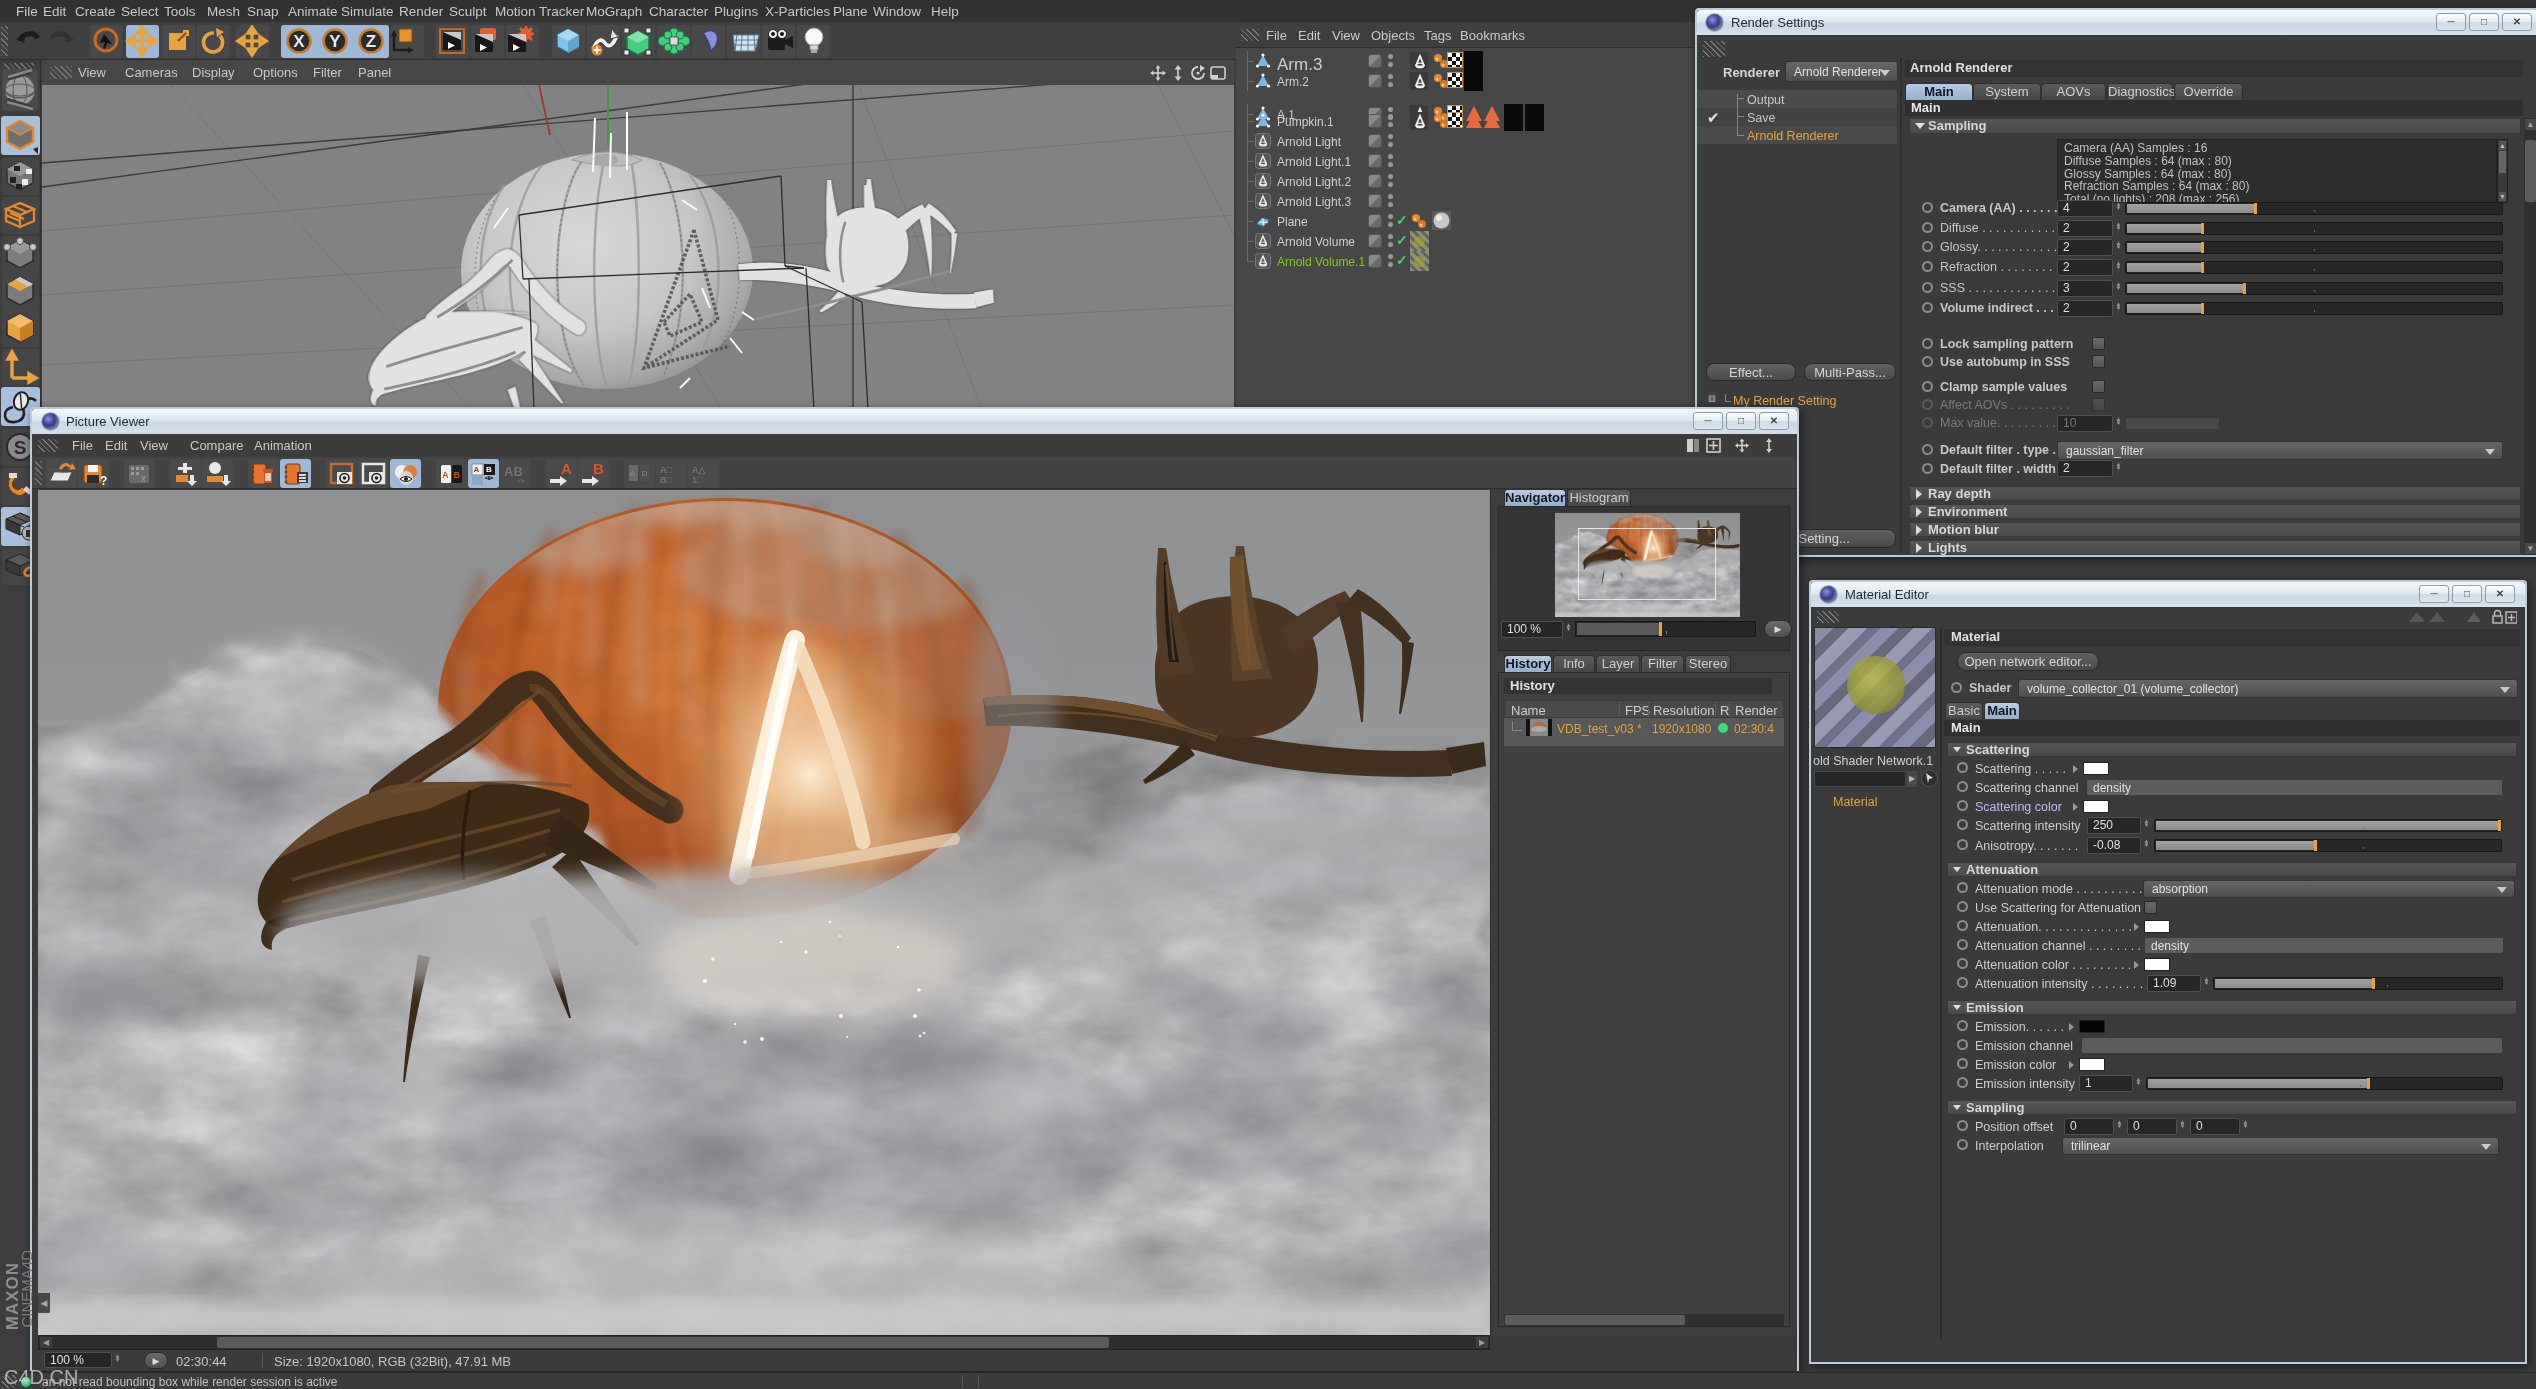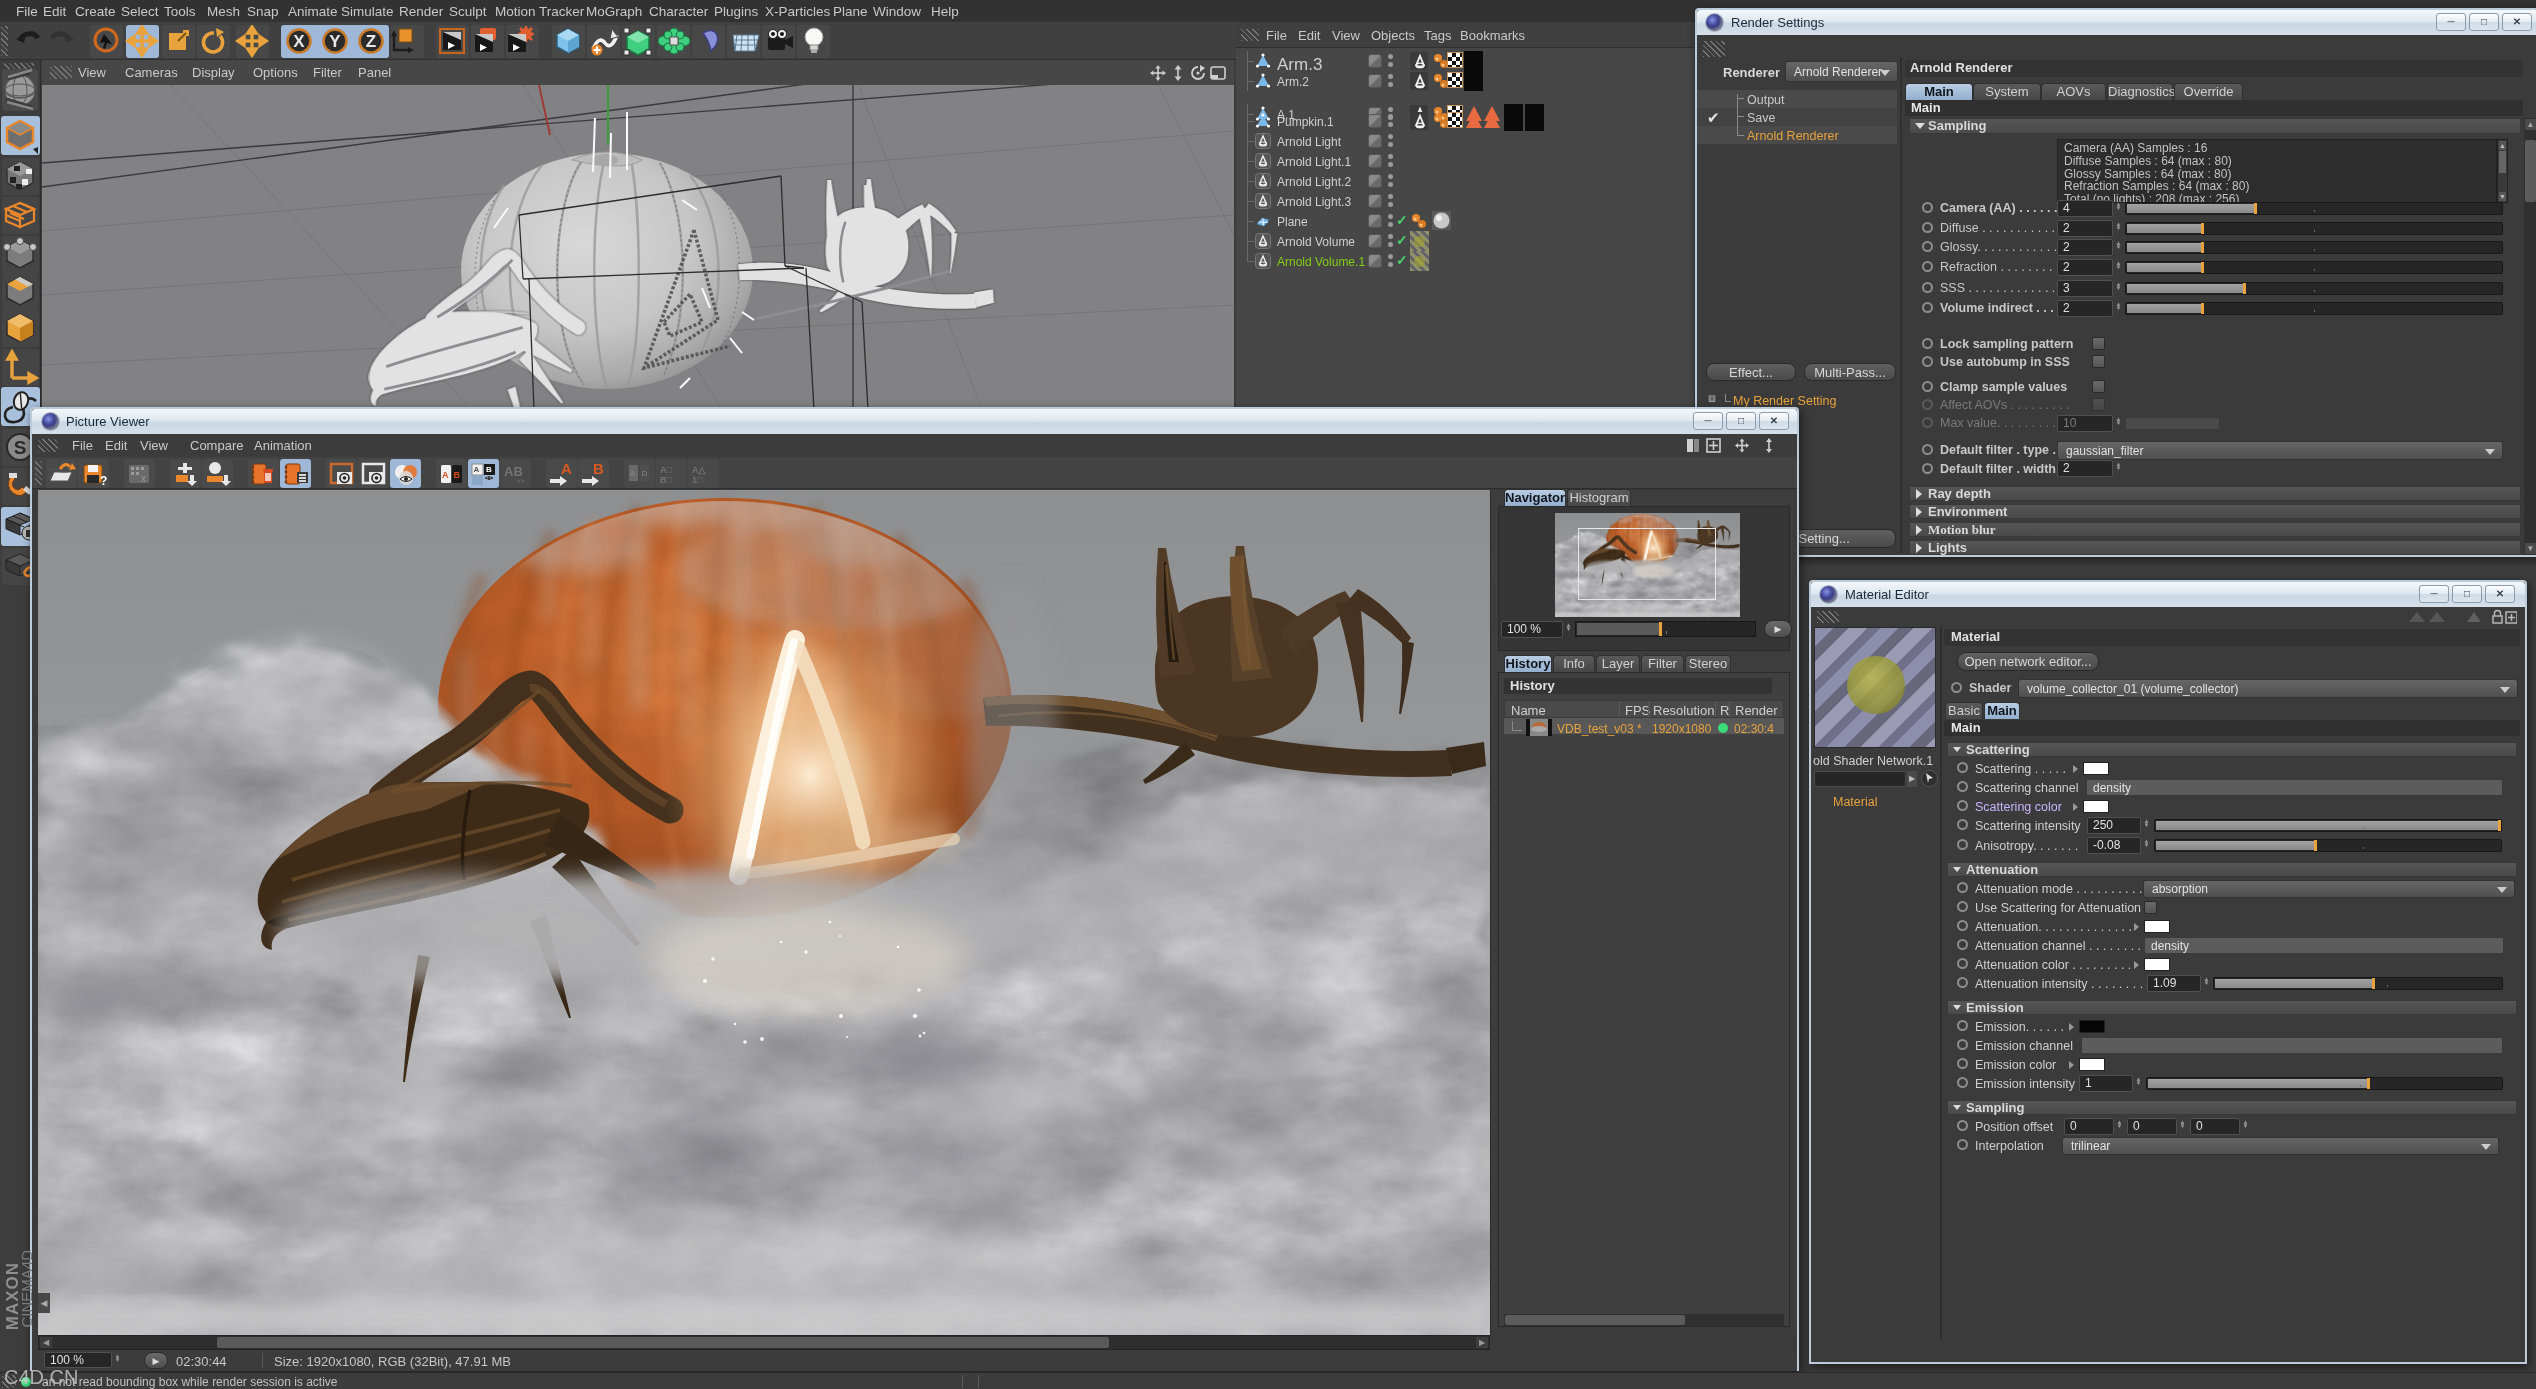--- a/index.html
+++ b/index.html
@@ -819,21 +819,21 @@
     <span class="lbl" style="left:243px;top:433px;font-weight:bold;">Default filter . type  . . .</span>
 <div class="drop" style="left:360px;top:431px;width:446px;height:19px;line-height:18px;">gaussian_filter</div>
 <div class="radio" style="left:225px;top:453px;"></div>
     <span class="lbl" style="left:243px;top:452px;font-weight:bold;">Default filter . width  . .</span>
 <div class="numb" style="left:360px;top:450px;width:56px;height:17px;">2</div>
     <div class="spin" style="left:417px;top:452px;">▲<br>▼</div>
 <div class="sech" style="left:212px;top:476px;width:612px;height:15px;line-height:13px;">Ray depth</div>
 <div class="arr" style="left:219px;top:479px;border-top:5px solid transparent;border-bottom:5px solid transparent;border-left:6px solid #ddd;"></div>
 <div class="sech" style="left:212px;top:494px;width:612px;height:15px;line-height:13px;">Environment</div>
 <div class="arr" style="left:219px;top:497px;border-top:5px solid transparent;border-bottom:5px solid transparent;border-left:6px solid #ddd;"></div>
-<div class="sech" style="left:212px;top:512px;width:612px;height:15px;line-height:13px;font-family:Liberation Serif, serif;">Motion blur</div>
+<div class="sech" style="left:212px;top:512px;width:612px;height:15px;line-height:13px;">Motion blur</div>
 <div class="arr" style="left:219px;top:515px;border-top:5px solid transparent;border-bottom:5px solid transparent;border-left:6px solid #ddd;"></div>
 <div class="sech" style="left:212px;top:530px;width:612px;height:15px;line-height:13px;">Lights</div>
 <div class="arr" style="left:219px;top:533px;border-top:5px solid transparent;border-bottom:5px solid transparent;border-left:6px solid #ddd;"></div>
 <div class="abs" style="left:827px;top:108px;width:13px;height:437px;background:#303030;">
       <div style="position:absolute;left:1px;top:1px;width:11px;height:11px;background:#4a4a4a;color:#aaa;font-size:8px;text-align:center;line-height:11px;">▲</div>
       <div style="position:absolute;left:1px;bottom:1px;width:11px;height:11px;background:#4a4a4a;color:#aaa;font-size:8px;text-align:center;line-height:11px;">▼</div>
       <div style="position:absolute;left:1px;top:22px;width:11px;height:62px;background:#5c5c5c;border-radius:2px;"></div>
     </div>
 </div>
 
@@ -1297,21 +1297,21 @@
       <span class="abs" style="left:6px;top:2px;">Name</span>
       <span class="abs" style="left:120px;top:2px;">FPS</span>
       <span class="abs" style="left:148px;top:2px;">Resolution</span>
       <span class="abs" style="left:215px;top:2px;">R</span>
       <span class="abs" style="left:230px;top:2px;">Render</span>
       <div class="abs" style="left:114px;top:1px;width:1px;height:15px;background:#5a5a5a;"></div>
       <div class="abs" style="left:143px;top:1px;width:1px;height:15px;background:#5a5a5a;"></div>
       <div class="abs" style="left:210px;top:1px;width:1px;height:15px;background:#5a5a5a;"></div>
       <div class="abs" style="left:224px;top:1px;width:1px;height:15px;background:#5a5a5a;"></div>
     </div>
-<div class="abs" style="left:1472px;top:309px;width:280px;height:16px;background:#585858;">
+<div class="abs" style="left:1472px;top:309px;width:280px;height:28px;background:#585858;">
       <div class="abs" style="left:8px;top:3px;width:10px;height:10px;border-left:1px solid #888;border-bottom:1px solid #888;"></div>
       <div class="abs" style="left:22px;top:1px;width:26px;height:17px;background:#111;"><svg width="26" height="17" viewBox="0 0 26 17">
           <rect x="4" y="0" width="18" height="17" fill="#888"></rect>
           <ellipse cx="13" cy="8" rx="7" ry="5" fill="#b86a3a"></ellipse>
           <ellipse cx="13" cy="10" rx="8" ry="3" fill="#aaa"></ellipse>
         </svg></div>
       <span class="abs" style="left:53px;top:4px;color:#e8a33d;font-size:12px;">VDB_test_v03 *</span>
       <span class="abs" style="left:148px;top:4px;color:#e8a33d;font-size:12px;">1920x1080</span>
       <div class="abs" style="left:214px;top:5px;width:10px;height:10px;border-radius:50%;background:#3adb7a;"></div>
       <span class="abs" style="left:230px;top:4px;color:#e8a33d;font-size:12px;">02:30:4</span>

